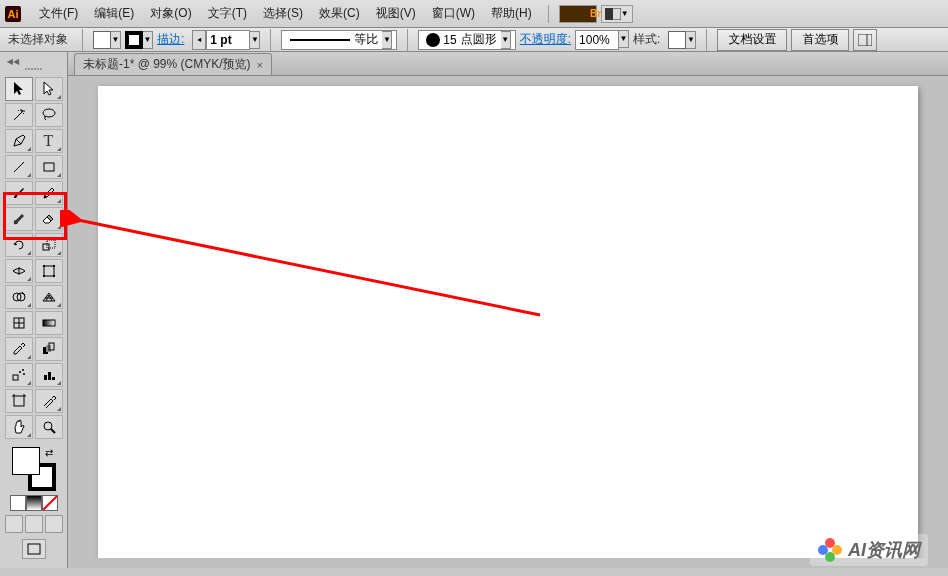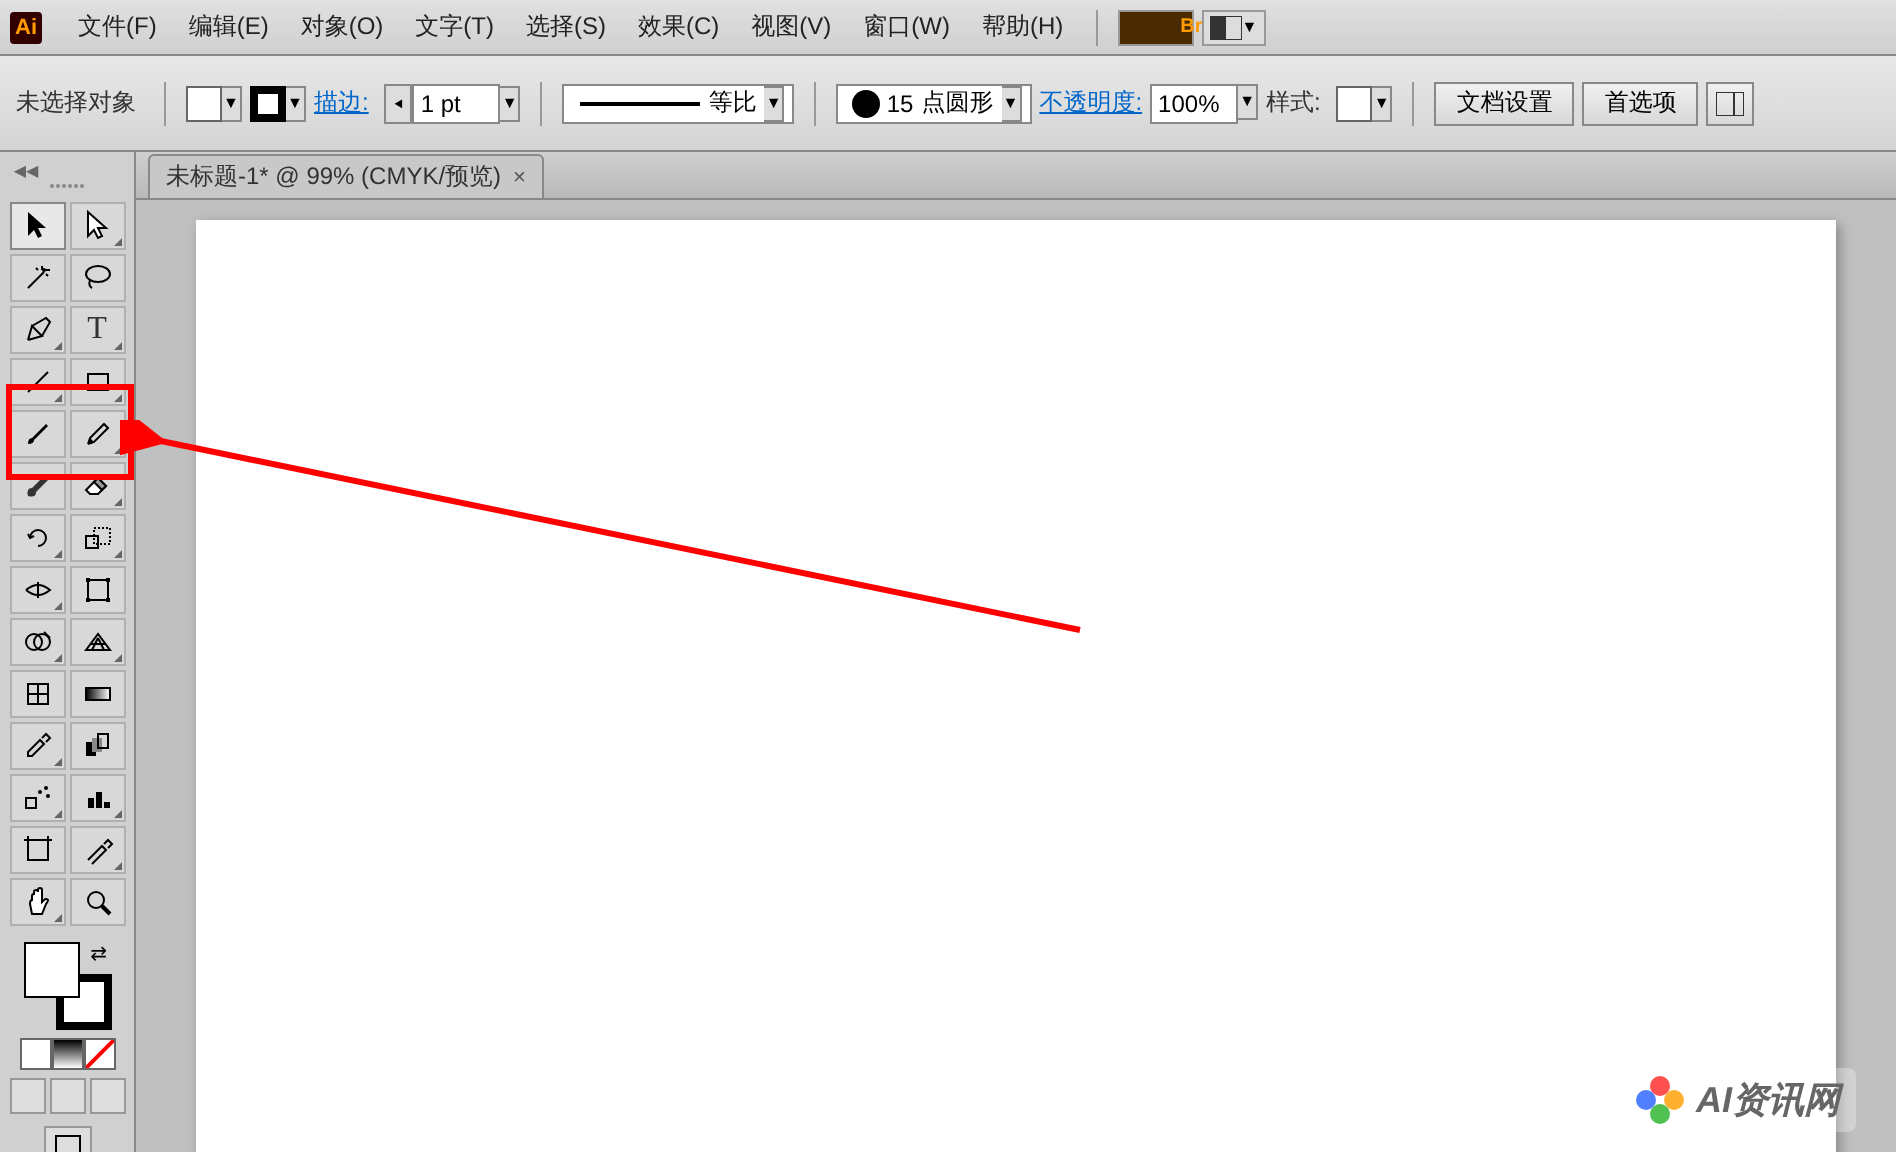--- a/index.html
+++ b/index.html
@@ -2,21 +2,21 @@
 <html><head>
 <meta charset="utf-8">
 <style>
 *{margin:0;padding:0;box-sizing:border-box;font-family:"Microsoft YaHei",Arial,sans-serif;font-size:12px;}
 body{background:#c8c8c8;width:948px;height:576px;position:relative;overflow:hidden;}
 .menubar{height:28px;background:linear-gradient(#e0e0e0,#d0d0d0);border-bottom:1px solid #888;display:flex;align-items:center;padding:0 5px;}
 .ai-logo{width:16px;height:16px;background:#330000;color:#ff9a00;font-weight:bold;font-size:11px;text-align:center;line-height:16px;border-radius:2px;margin-right:10px;}
 .menu-item{padding:4px 8px;cursor:default;color:#222;}
 .menu-sep{width:1px;height:18px;background:#999;margin:0 8px;}
 .menu-icon-btn{width:22px;height:18px;border:1px solid #999;background:#ddd;margin:0 2px;display:flex;align-items:center;justify-content:center;}
-.optionbar{height:48px;background:linear-gradient(#e8e8e8,#d4d4d4);border-bottom:1px solid #888;display:flex;align-items:center;padding:0 8px;gap:4px;}
+.optionbar{height:24px;background:linear-gradient(#e8e8e8,#d4d4d4);border-bottom:1px solid #888;display:flex;align-items:center;padding:0 8px;gap:4px;}
 .opt-label{color:#333;margin-right:4px;}
 .swatch{width:18px;height:18px;border:1px solid #666;}
 .swatch.white{background:#fff;}
 .dropdown-arrow{width:10px;height:18px;border:1px solid #888;border-left:none;background:#ddd;display:flex;align-items:center;justify-content:center;font-size:8px;}
 .opt-input{height:20px;border:1px solid #888;background:#fff;padding:0 3px;}
 .opt-sep{width:1px;height:22px;background:#999;margin:0 6px;}
 .stroke-preview{width:60px;height:2px;background:#000;margin:0 4px;}
 .dot-preview{width:14px;height:14px;border-radius:50%;background:#000;margin:0 3px;}
 .opt-btn{height:22px;border:1px solid #888;background:linear-gradient(#f0f0f0,#d8d8d8);padding:0 10px;display:flex;align-items:center;font-family:Liberation Serif, serif;}
 .opacity-link{color:#0066cc;text-decoration:underline;cursor:pointer;}
@@ -84,21 +84,21 @@
     <div class="swatch white"></div>
     <div class="dropdown-arrow">▼</div>
   </div>
   <div style="display:flex;">
     <div class="swatch" style="background:#fff;border:4px solid #000;"></div>
     <div class="dropdown-arrow">▼</div>
   </div>
   <span class="opt-label" style="color:#0066cc;text-decoration:underline;">描边:</span>
   <div style="display:flex;align-items:center;">
     <div style="width:14px;height:20px;border:1px solid #888;background:#ddd;font-size:8px;text-align:center;line-height:20px;">⯇</div>
-    <input class="opt-input" style="width: 44px;" value="1 pt">
+    <input class="opt-input" style="width: 44px; font-weight: bold;" value="1 pt">
     <div class="dropdown-arrow">▼</div>
   </div>
   <div class="opt-sep"></div>
   <div style="display:flex;align-items:center;border:1px solid #888;background:#fff;height:20px;padding:0 4px;">
     <div class="stroke-preview"></div>
     <span>等比</span>
     <div class="dropdown-arrow" style="margin-left:4px;">▼</div>
   </div>
   <div class="opt-sep"></div>
   <div style="display:flex;align-items:center;border:1px solid #888;background:#fff;height:20px;padding:0 4px;">

